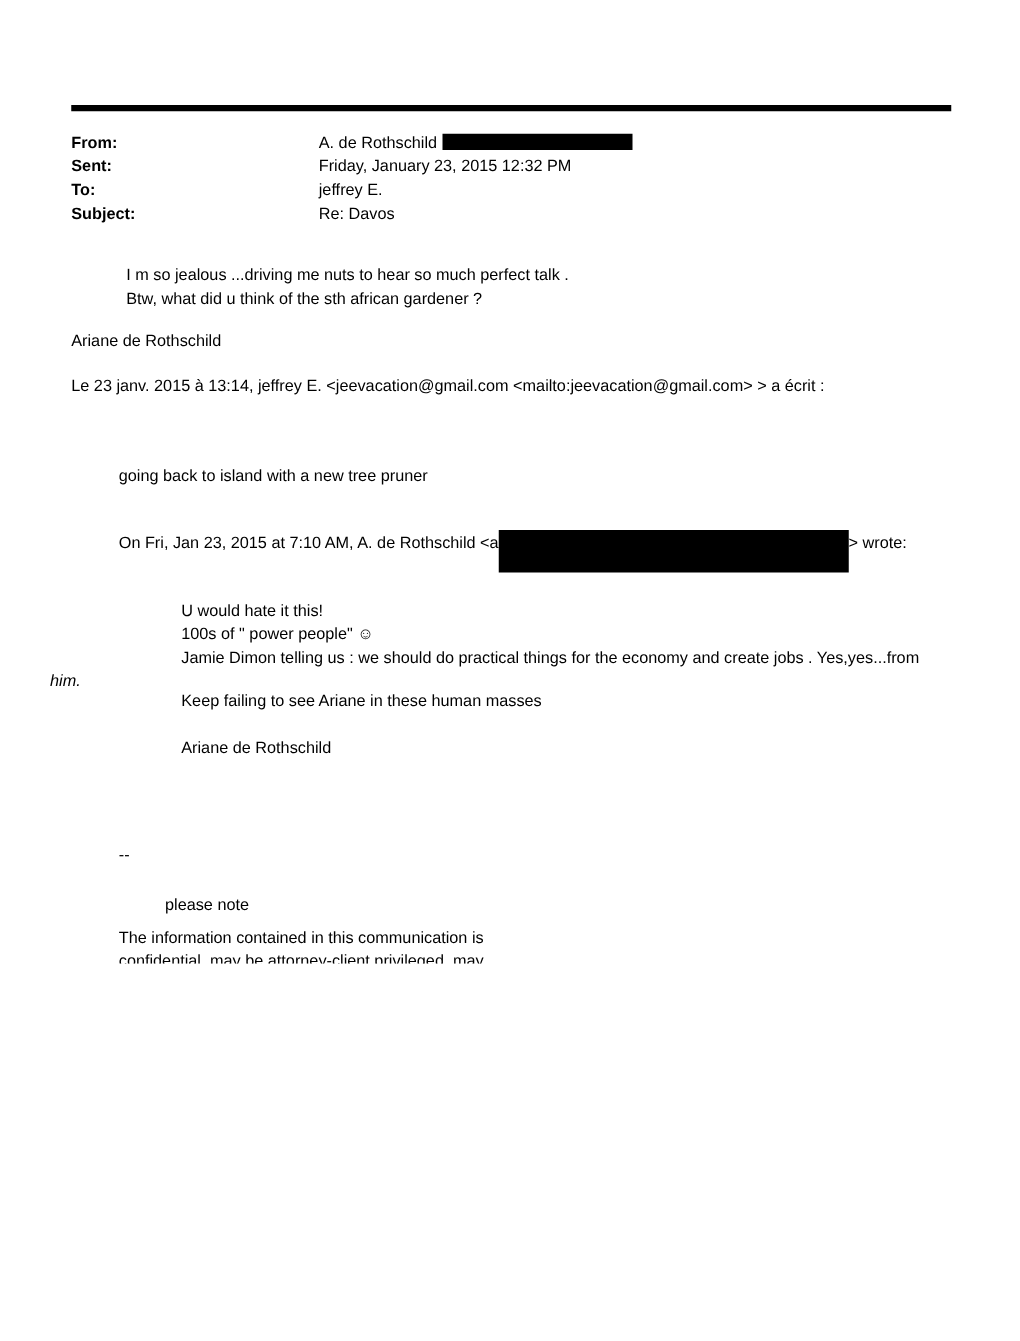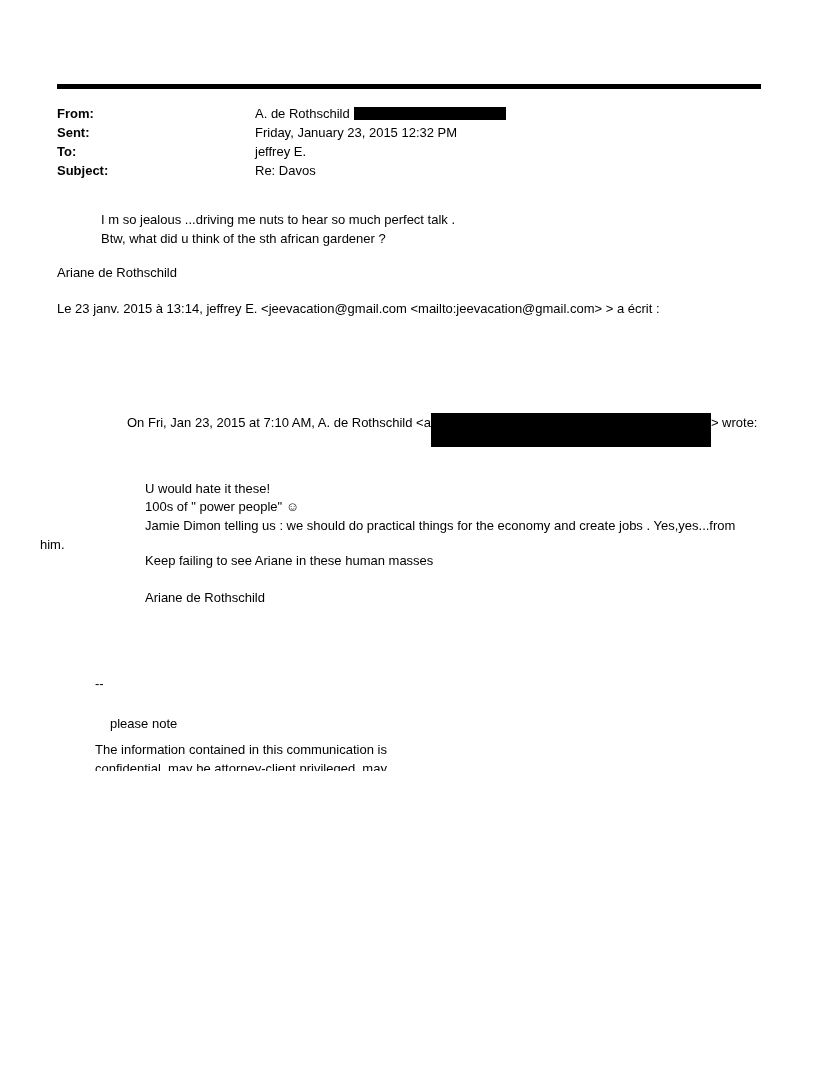--- a/index.html
+++ b/index.html
@@ -45,39 +45,39 @@
     margin-left: 4px;
   }
 
   .body-text { line-height: 18.5px; }
 
   .para-opening { left: 57px; top: 211px; width: 700px; margin-left: 44px; }
   .sig-1        { left: 57px; top: 264px; }
   .reply-header { left: 57px; top: 300px; width: 720px; }
   .quoted-1     { left: 95px; top: 372px; }
 
-  .attribution  { left: 95px; top: 414px; white-space: nowrap; margin-left: 32px; }
+  .attribution  { left: 95px; top: 425px; white-space: nowrap; }
   .redaction-box {
     display: inline-block;
     width: 280px;
     height: 34px;
     background: #000000;
     vertical-align: text-top;
     margin-top: -2px;
   }
 
   .quote-l1 { left: 145px; top: 480px; }
   .quote-l2 { left: 145px; top: 498px; }
   .quote-l3 { left: 145px; top: 517px; white-space: nowrap; text-align: right; }
-  .quote-l3-wrap { left: 40px; top: 536px; }
+  .quote-l3-wrap { left: 40px; top: 536px; font-style: italic; }
   .quote-l4 { left: 145px; top: 552px; }
   .sig-2    { left: 145px; top: 589px; }
 
   .sig-sep     { left: 95px;  top: 675px; }
-  .please-note { left: 110px; top: 715px; }
+  .please-note { left: 132px; top: 715px; }
   .disclaimer  {
     left: 95px; top: 741px;
     width: 640px;
     line-height: 18.7px;
     white-space: pre-line;
   }
 
   .page-number {
     left: 0; top: 991px;
     width: 816px;
@@ -113,26 +113,27 @@
 
   <div class="abs body-text para-opening">
     <div>I m so jealous ...driving me nuts to hear so much perfect talk .</div>
     <div>Btw, what did u think of the sth african gardener ?</div>
   </div>
 
   <div class="abs body-text sig-1">Ariane de Rothschild</div>
 
   <div class="abs body-text reply-header">Le 23 janv. 2015 à 13:14, jeffrey E. &lt;jeevacation@gmail.com &lt;mailto:jeevacation@gmail.com&gt; &gt; a écrit :</div>
 
+  <div class="abs body-text quoted-1">going back to island with a new tree pruner</div>
 
   <div class="abs body-text attribution">
     <span>On Fri, Jan 23, 2015 at 7:10 AM, A. de Rothschild &lt;a</span><span class="redaction-box"></span><span>&gt; wrote:</span>
   </div>
 
-  <div class="abs body-text quote-l1">U would hate it these!</div>
+  <div class="abs body-text quote-l1">U would hate it this!</div>
   <div class="abs body-text quote-l2">100s of " power people" ☺</div>
   <div class="abs body-text quote-l3">Jamie Dimon telling us : we should do practical things for the economy and create jobs . Yes,yes...from</div>
   <div class="abs body-text quote-l3-wrap">him.</div>
   <div class="abs body-text quote-l4">Keep failing to see Ariane in these human masses</div>
   <div class="abs body-text sig-2">Ariane de Rothschild</div>
 
   <div class="abs body-text sig-sep">--</div>
   <div class="abs body-text please-note">please note</div>
 
   <div class="abs disclaimer">The information contained in this communication is

